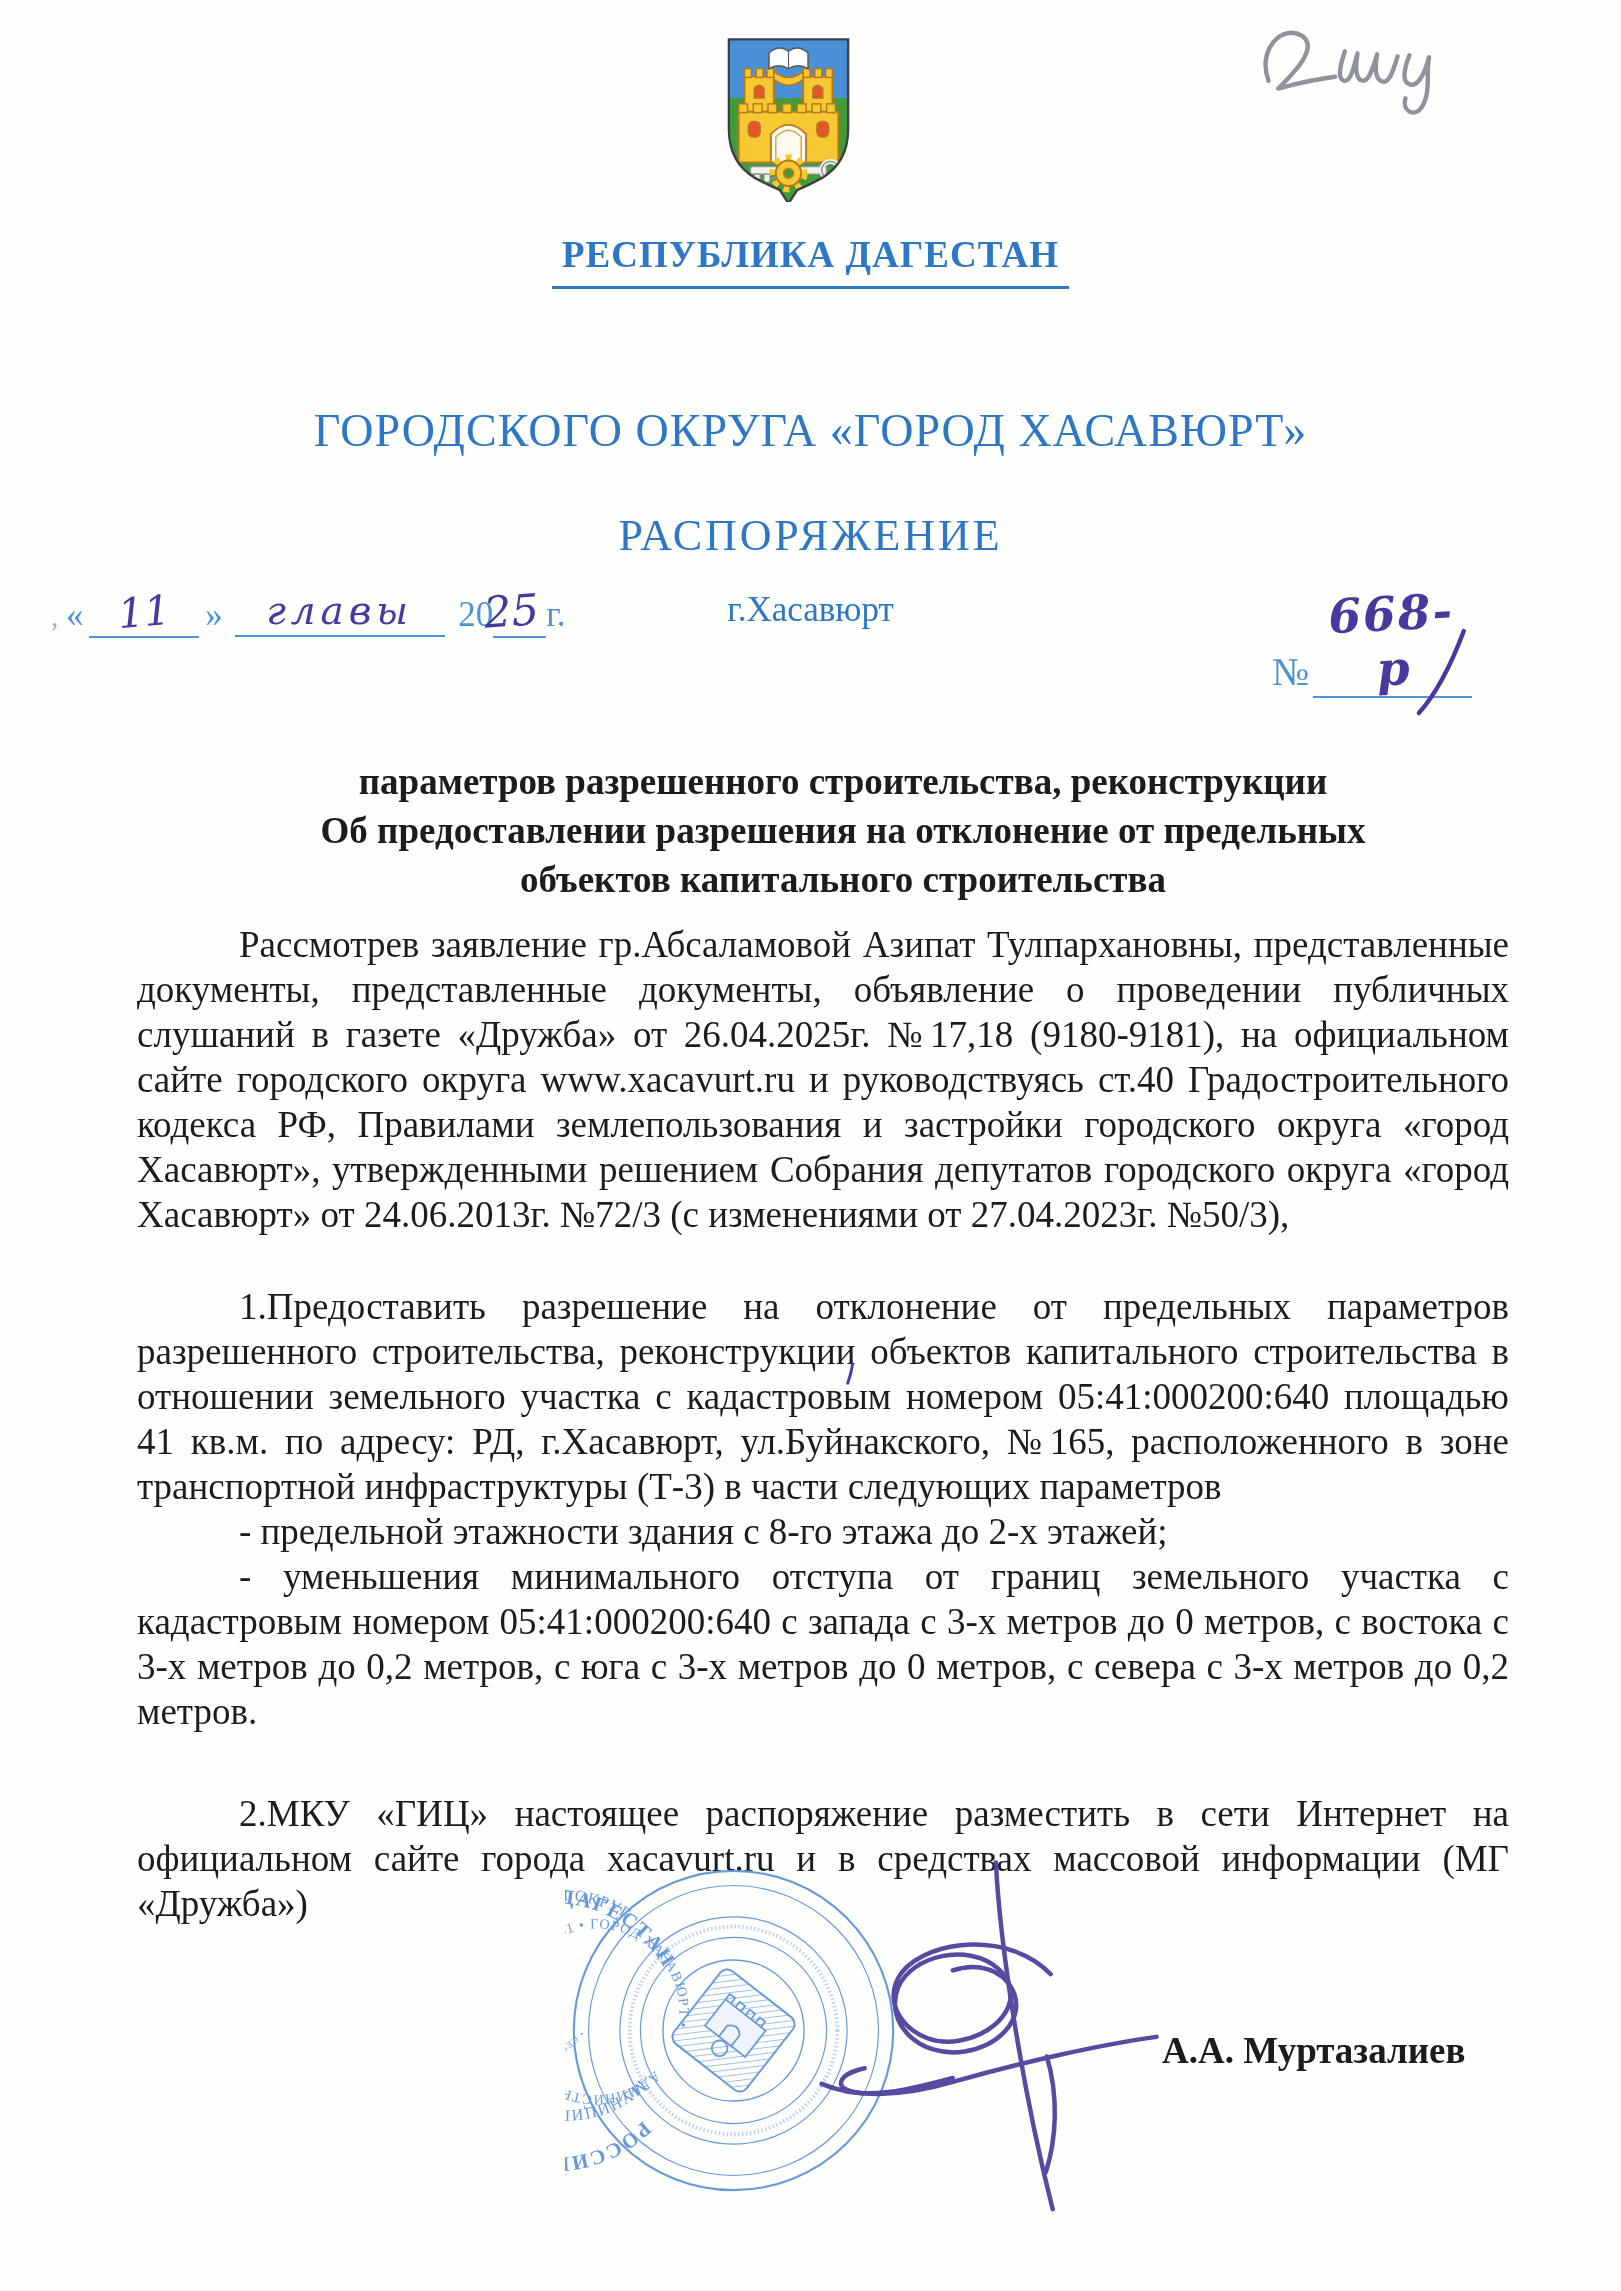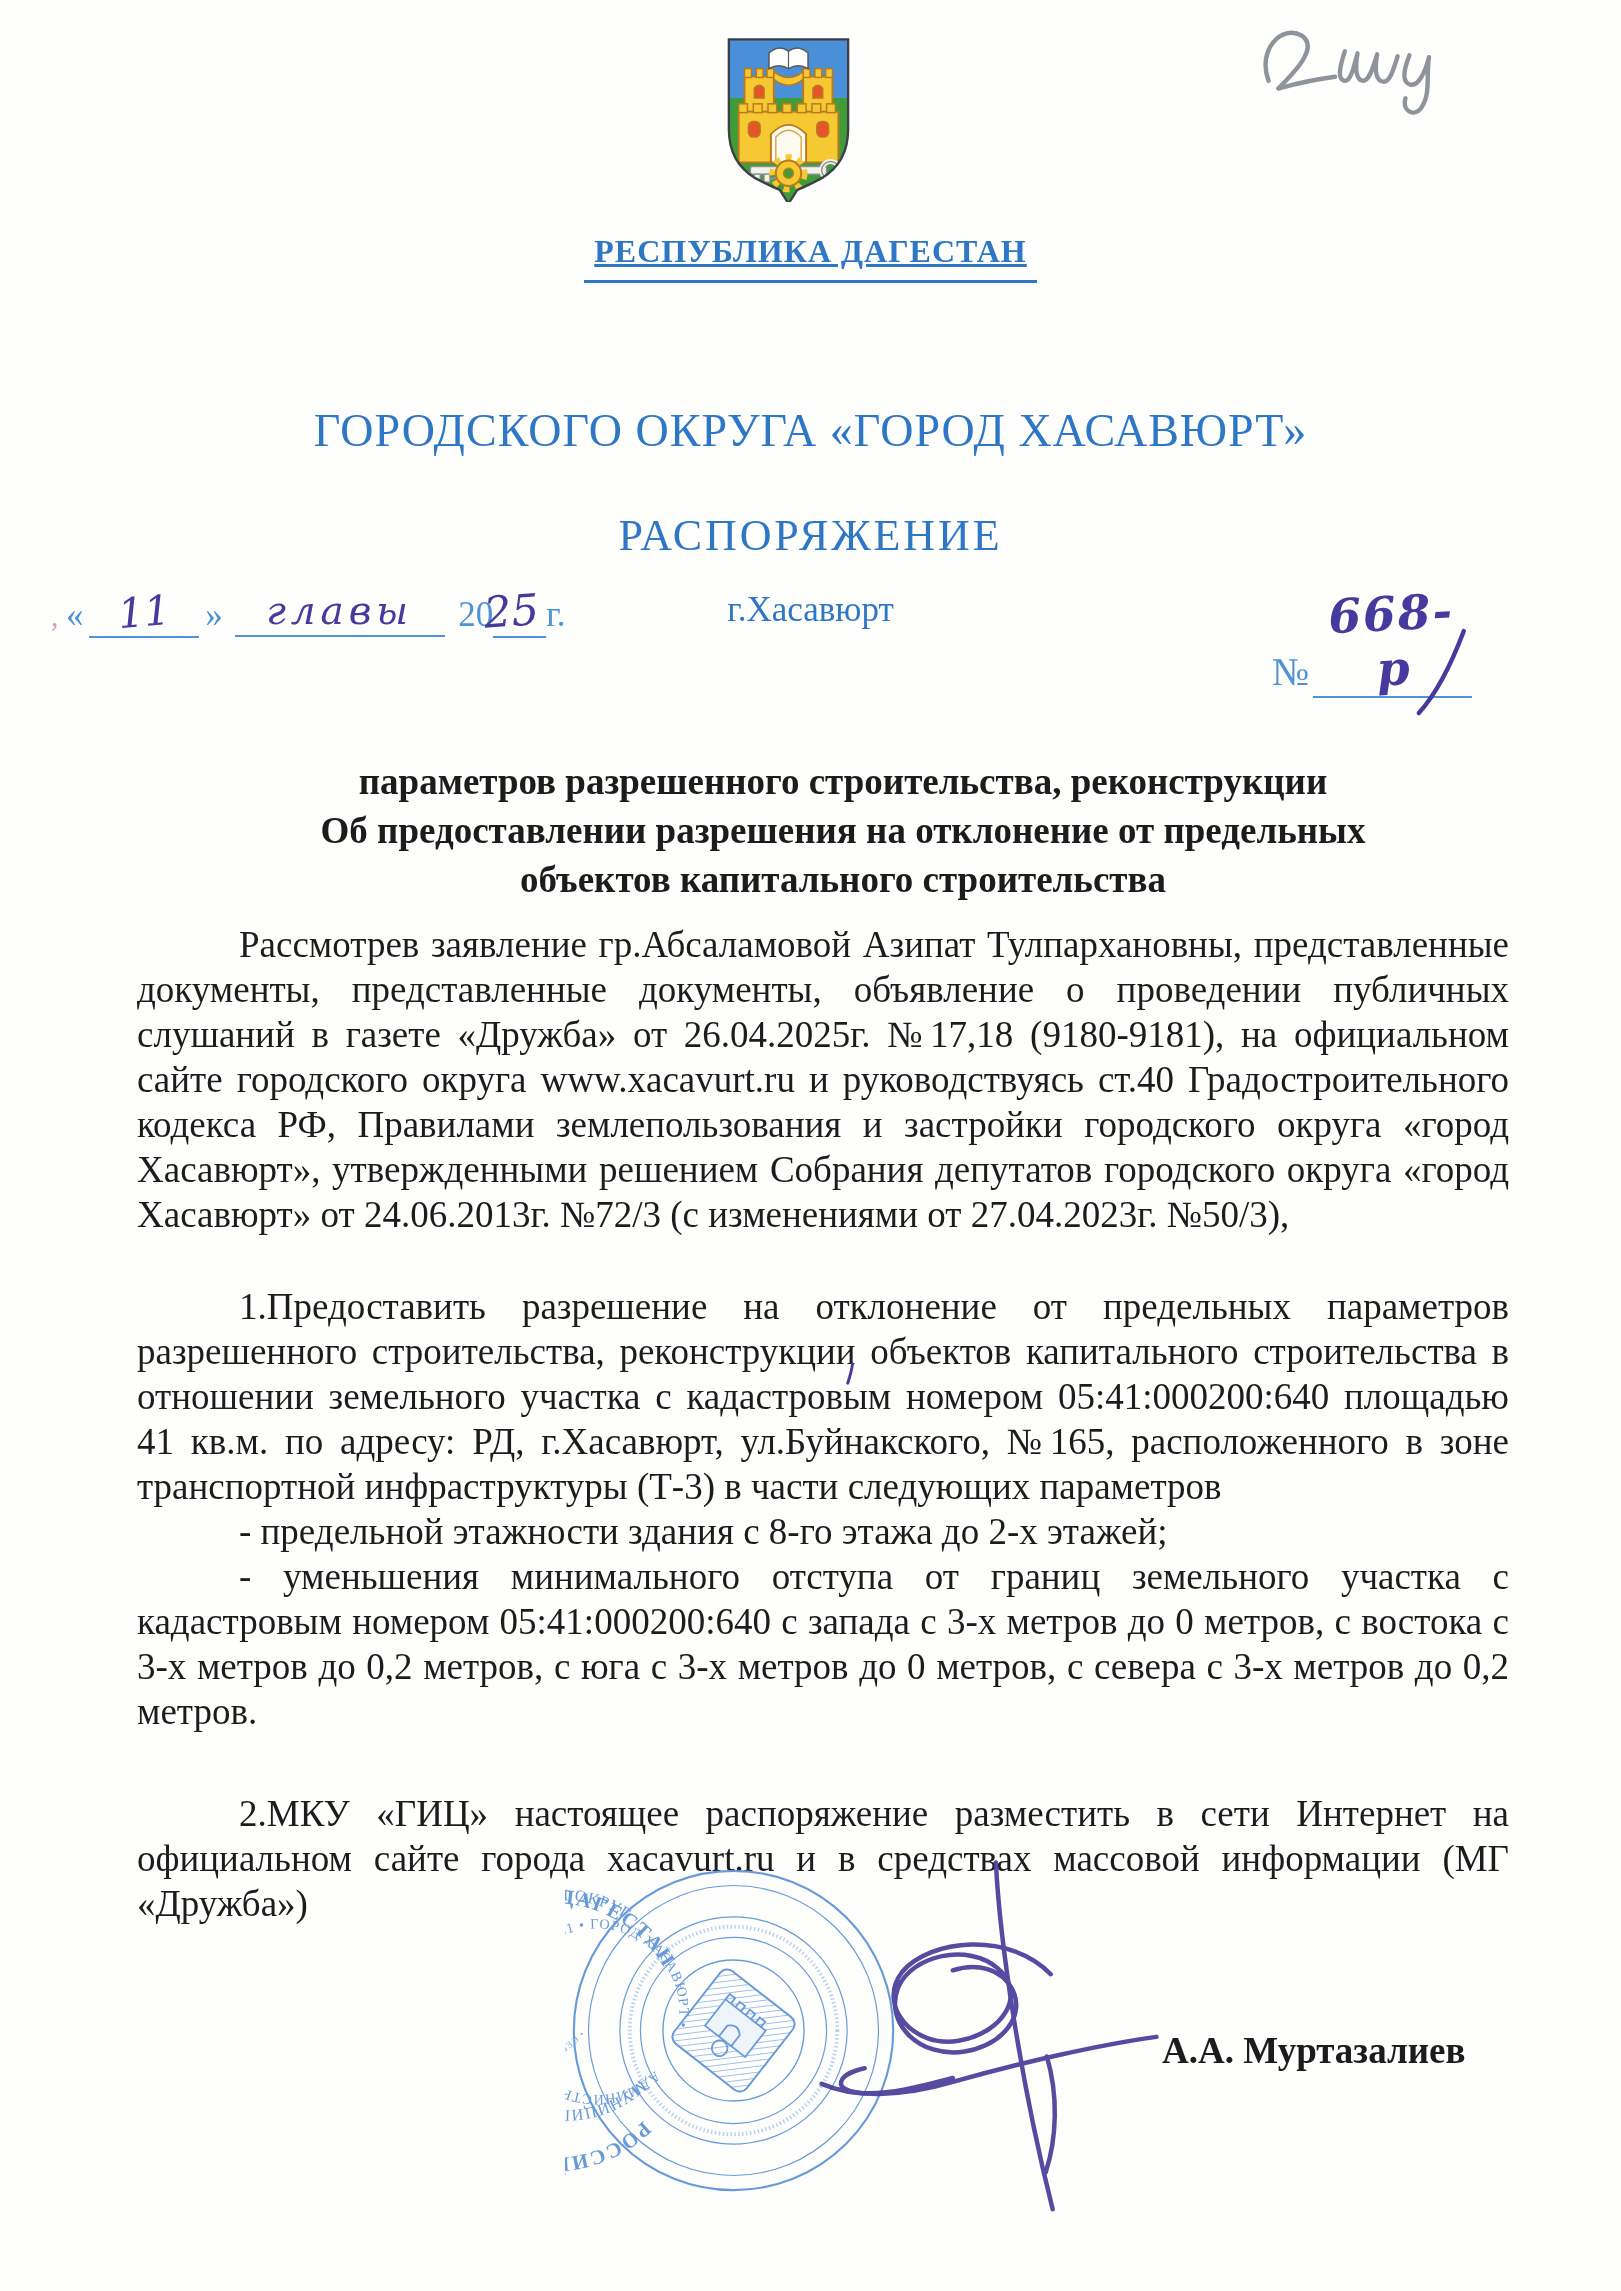--- a/index.html
+++ b/index.html
@@ -12,22 +12,22 @@
   }
   html,body{margin:0;padding:0;background:#ffffff;}
   .page{
     position:relative;width:1621px;height:2292px;background:#fefefdff;
     font-family:"Liberation Serif", serif;color:var(--text);overflow:hidden;
   }
   
   .emblem{position:absolute;left:723px;top:35px;width:131px;height:167px;}
   .h-rep{position:absolute;top:233px;left:0;width:100%;text-align:center;}
   .h-rep span{
-    display:inline-block;font-size:32px;font-weight:bold;color:var(--header-blue);
-    letter-spacing:1px;border-bottom:3.9px solid var(--header-blue);padding:0 9.8px 9.8px;text-decoration:underline;
+    display:inline-block;font-size:37px;font-weight:bold;color:var(--header-blue);
+    letter-spacing:1px;border-bottom:3.9px solid var(--header-blue);padding:0 9.8px 9.8px;
   }
   .h-org1,.h-org2{
     position:absolute;left:0;width:100%;text-align:center;color:var(--header-blue);
     font-size:46px;letter-spacing:1px;
   }
   .h-org1{top:341px;}
   .h-org2{top:404px;}
   .h-doc{
     position:absolute;top:510px;left:0;width:100%;text-align:center;
     color:var(--header-blue);font-size:44px;letter-spacing:2.9px;font-weight:500;

